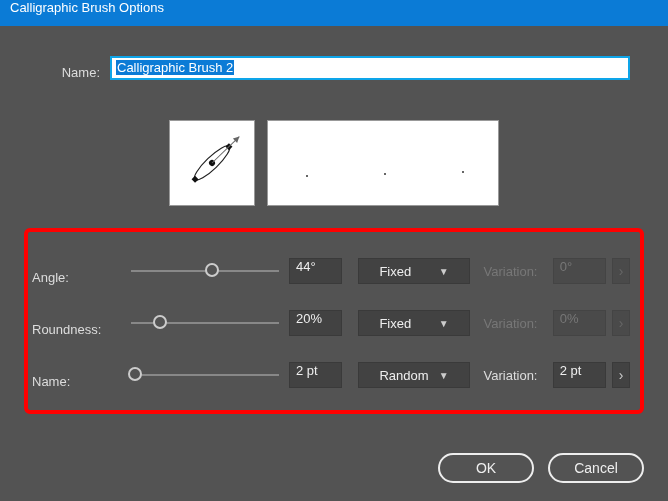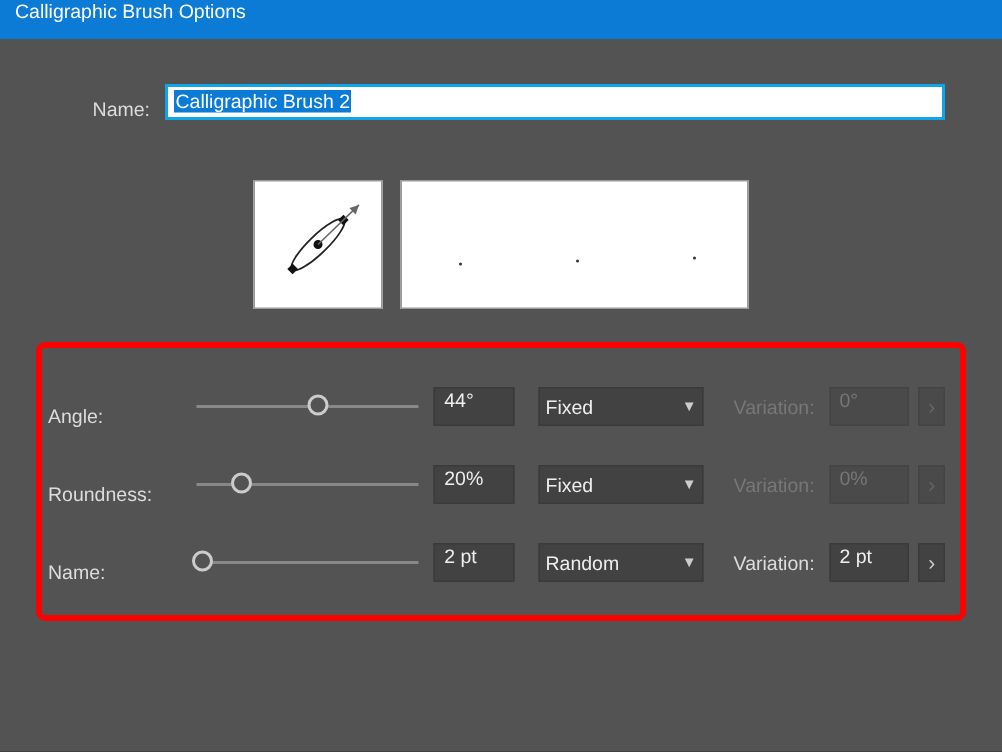--- a/index.html
+++ b/index.html
@@ -134,31 +134,31 @@
   }
   .dropdown {
     width: 112px;
     height: 26px;
     background: #424242;
     border: 1px solid #3a3a3a;
     color: #eee;
     display: flex;
     align-items: center;
     justify-content: space-between;
-    padding: 0 4px;
+    padding: 0 20px;
     font-size: 13px;
     margin-right: 14px;
   }
   .dropdown .chev {
     font-size: 10px;
     color: #ccc;
   }
   .var-label {
     width: 66px;
-    text-align: center;
+    text-align: left;
     color: #ddd;
     margin-right: 4px;
   }
   .var-label.disabled { color: #777; }
   .var-input {
     width: 54px;
     height: 26px;
     background: #424242;
     border: 1px solid #3a3a3a;
     color: #eee;
@@ -282,14 +282,18 @@
         <span>Random</span>
         <span class="chev">▼</span>
       </div>
       <div class="var-label">Variation:</div>
       <div class="var-input">2 pt</div>
       <div class="var-chev">›</div>
     </div>
 
   </div>
 
+  <div class="button-row">
+    <div class="btn">OK</div>
+    <div class="btn">Cancel</div>
+  </div>
 
 </div>
 
 </body></html>

